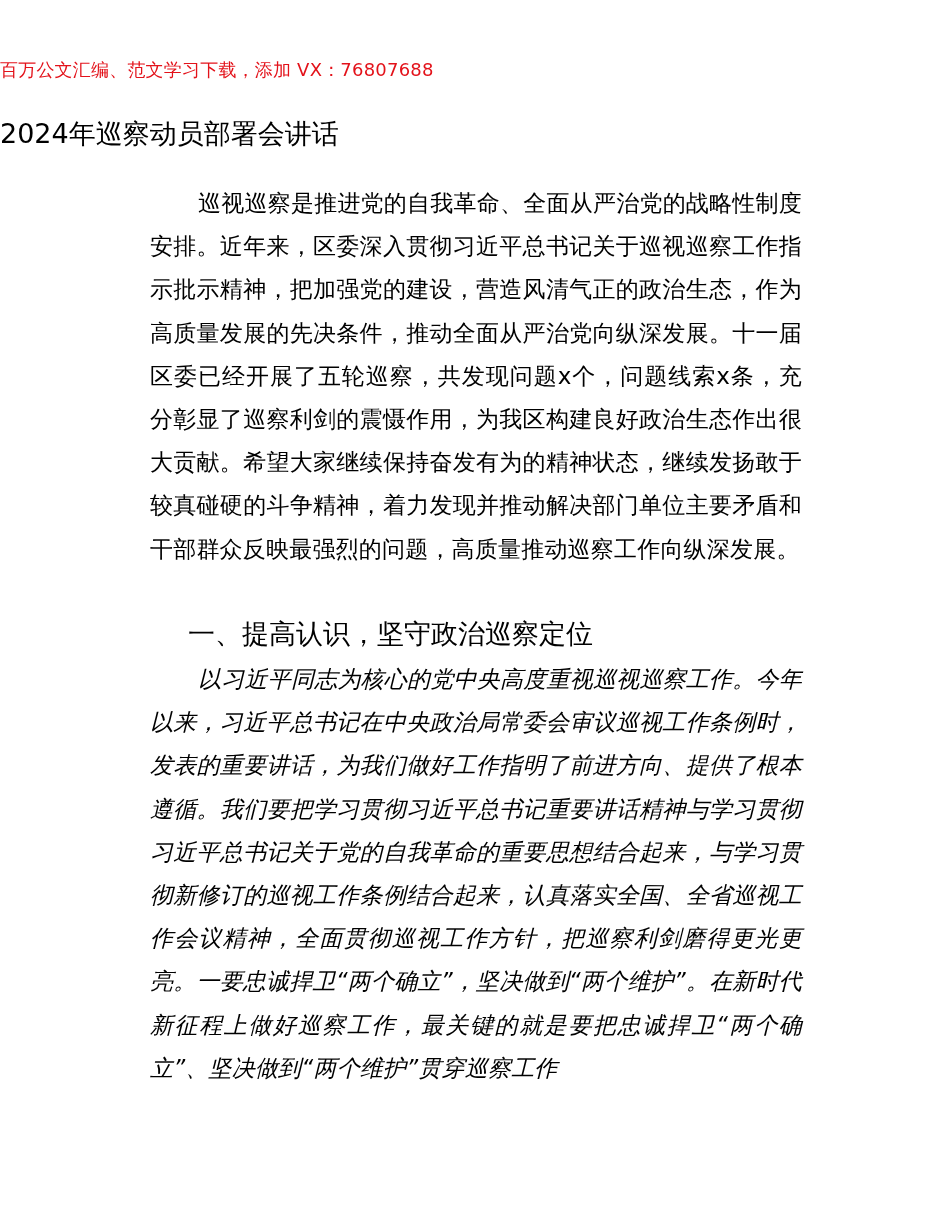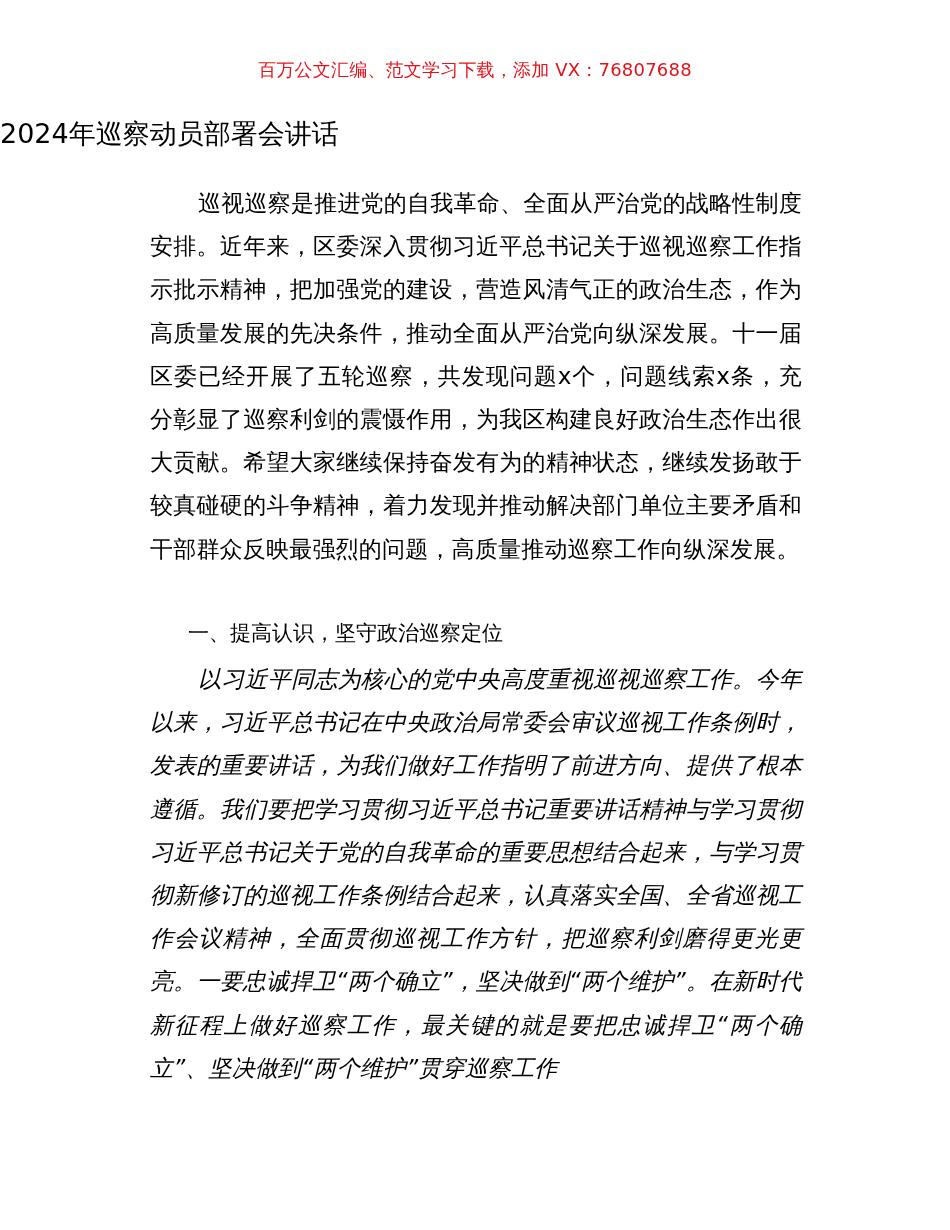--- a/index.html
+++ b/index.html
@@ -13,21 +13,21 @@
       position: relative;
       overflow: hidden;
       font-family: "DejaVu Sans", "Liberation Sans", sans-serif;
       color: #000000;
     }
     .watermark {
       position: absolute;
       top: 56px;
       left: 0;
       width: 950px;
-      text-align: center;
+      text-align: left;
       font-size: 18px;
       color: #e3121a;
       letter-spacing: 0.2px;
       line-height: 28px;
     }
     .doc-title {
       position: absolute;
       top: 114px;
       left: 0;
       width: 950px;
@@ -49,21 +49,21 @@
       text-indent: 48px;
       letter-spacing: 0.2px;
       word-break: break-all;
     }
     .p1 { top: 172px; }
     .heading1 {
       position: absolute;
       top: 612px;
       left: 140px;
       width: 672px;
-      font-size: 21px;
+      font-size: 27px;
       line-height: 43px;
       text-indent: 48px;
     }
     .p2 { top: 648px; font-style: italic; }
   </style>
 </head>
 <body>
 
 <div class="watermark">百万公文汇编、范文学习下载，添加 VX：76807688</div>
 

